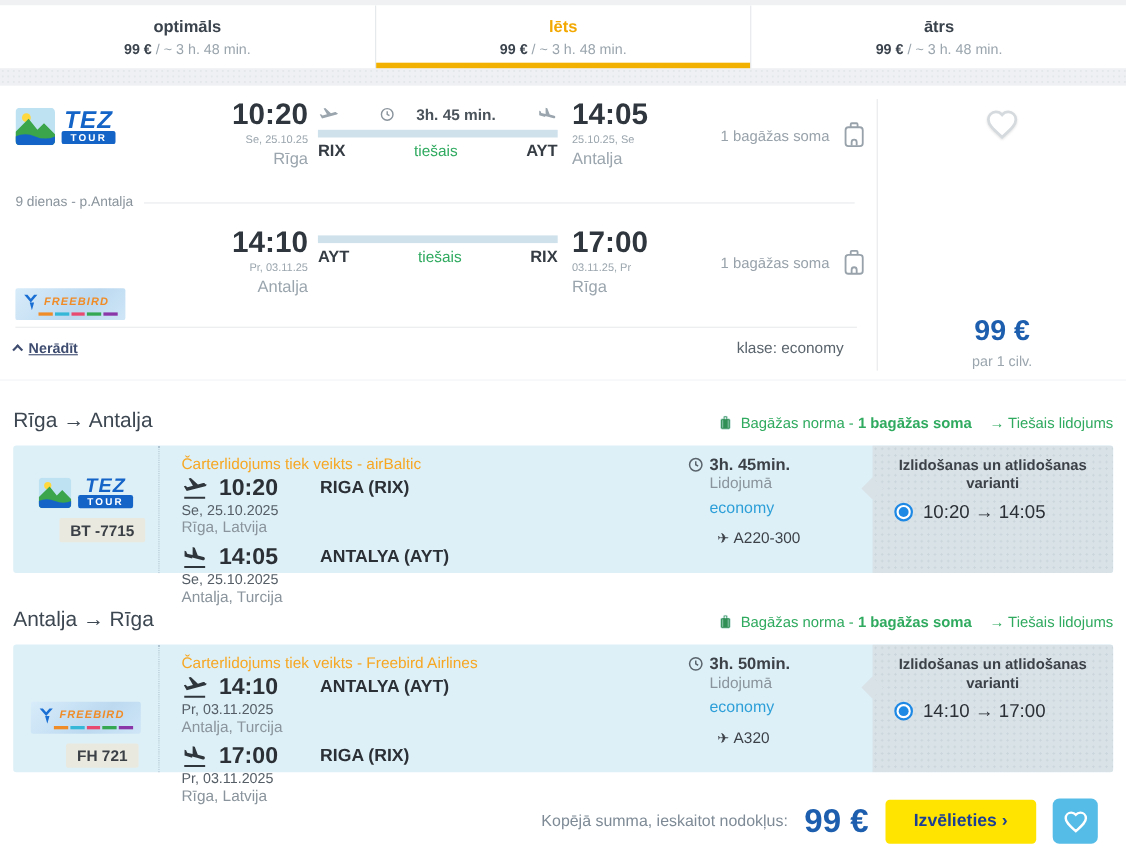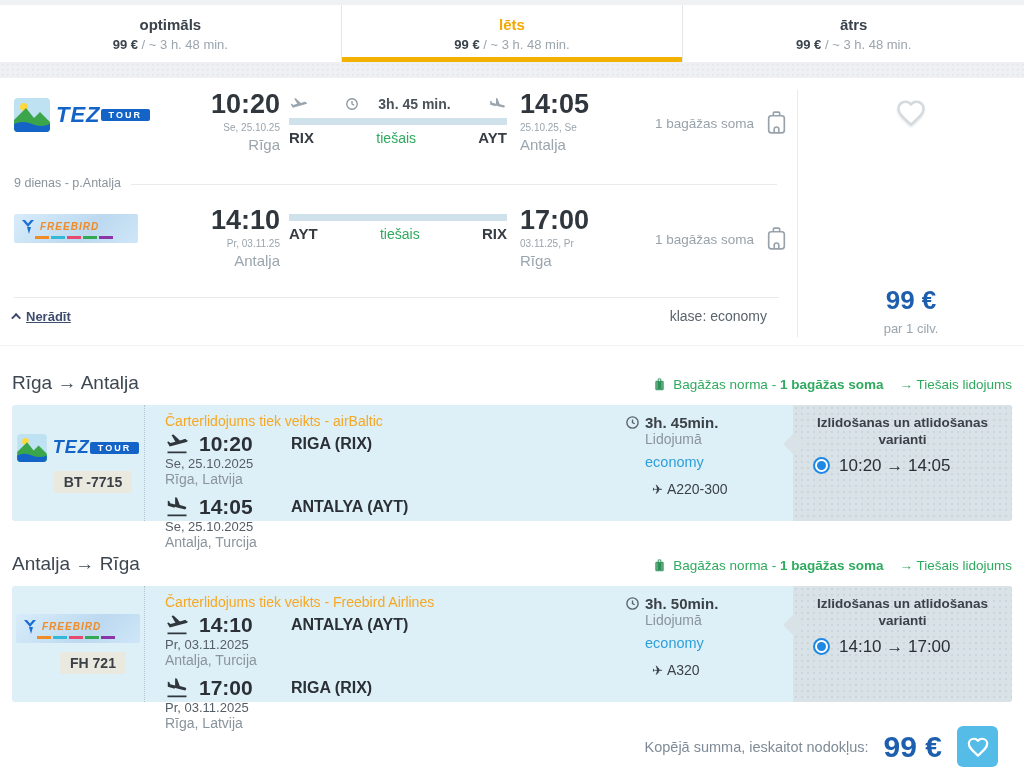--- a/index.html
+++ b/index.html
@@ -54,28 +54,28 @@
   .chev-up { width:7px; height:7px; border-left:2px solid #3e4c70; border-top:2px solid #3e4c70;
     transform:rotate(45deg) translateY(2px); }
   .wish-top { position:absolute; top:8px; left:0; right:0; display:flex; justify-content:center; }
   .price-block { position:absolute; top:195px; left:0; right:0; text-align:center; }
   .price-big { font-size:26px; font-weight:bold; color:#1d5fae; }
   .price-per { font-size:13px; color:#9aa5ad; margin-top:5px; }
 
   
   .tezlogo { display:flex; align-items:center; gap:6px; }
   .tez-ic { width:36px; height:34px; border-radius:4px; overflow:hidden; }
-  .tez-txt { display:flex; align-items:center; }
+  .tez-txt { display:flex; flex-direction:column; align-items:center; }
   .tez-word { font-size:22px; font-weight:bold; font-style:italic; color:#1464c8; line-height:0.9; letter-spacing:1px; }
   .tez-bar { margin-top:1px; background:#1464c8; color:#fff; font-size:9px; font-weight:bold;
     letter-spacing:2px; padding:1px 8px; border-radius:2px; }
   .tezlogo.small .tez-ic { width:30px; height:28px; }
   .tezlogo.small .tez-word { font-size:18px; }
-  .fblogo { width:124px; padding:5px 7px 4px; border-radius:2px;
-    background:linear-gradient(135deg,#d8ecfa,#bcd9f0 60%,#cfe6f7); }
+  .fblogo { width:100px; padding:5px 7px 4px; border-radius:2px;
+    background:linear-gradient(135deg,#d8ecfa,#bcd9f0 60%,#cfe6f7);margin-top:48px; }
   .fb-row { display:flex; align-items:center; gap:3px; }
   .fb-word { font-size:10px; font-weight:bold; font-style:italic; color:#f08c28; letter-spacing:1px; }
   .fb-stripes { display:flex; gap:2px; margin-top:2px; margin-left:14px; }
   .fb-stripes span { width:14px; height:3px; display:block; }
 
   
   .sections { padding:0 12px; }
   .sec-head { display:flex; justify-content:space-between; align-items:flex-end; margin-top:26px; }
   .sec-route { font-size:19px; color:#3d4752; }
   .sec-right { display:flex; align-items:center; gap:16px; padding-bottom:2px; }
@@ -446,20 +446,21 @@
       <div class="opt-row">
         <span class="radio"></span>
         <span class="opt-label">14:10 → 17:00</span>
       </div>
     </div>
   </div>
 
   <div class="footer">
     <span class="total-label">Kopējā summa, ieskaitot nodokļus:</span>
     <span class="total-price">99 €</span>
+    <button class="cta-btn">Izvēlieties ›</button>
     <button class="heart-btn">
       <svg width="24" height="22" viewBox="0 0 24 24" fill="none" stroke="#fff" stroke-width="2.4">
           <path d="M12 21.35l-1.45-1.32C5.4 15.36 2 12.28 2 8.5 2 5.42 4.42 3 7.5 3c1.74 0 3.41.81 4.5 2.09C13.09 3.81 14.76 3 16.5 3 19.58 3 22 5.42 22 8.5c0 3.78-3.4 6.86-8.55 11.54L12 21.35z"></path>
         </svg>
     </button>
   </div>
 
 </div>
 
 </body></html>

